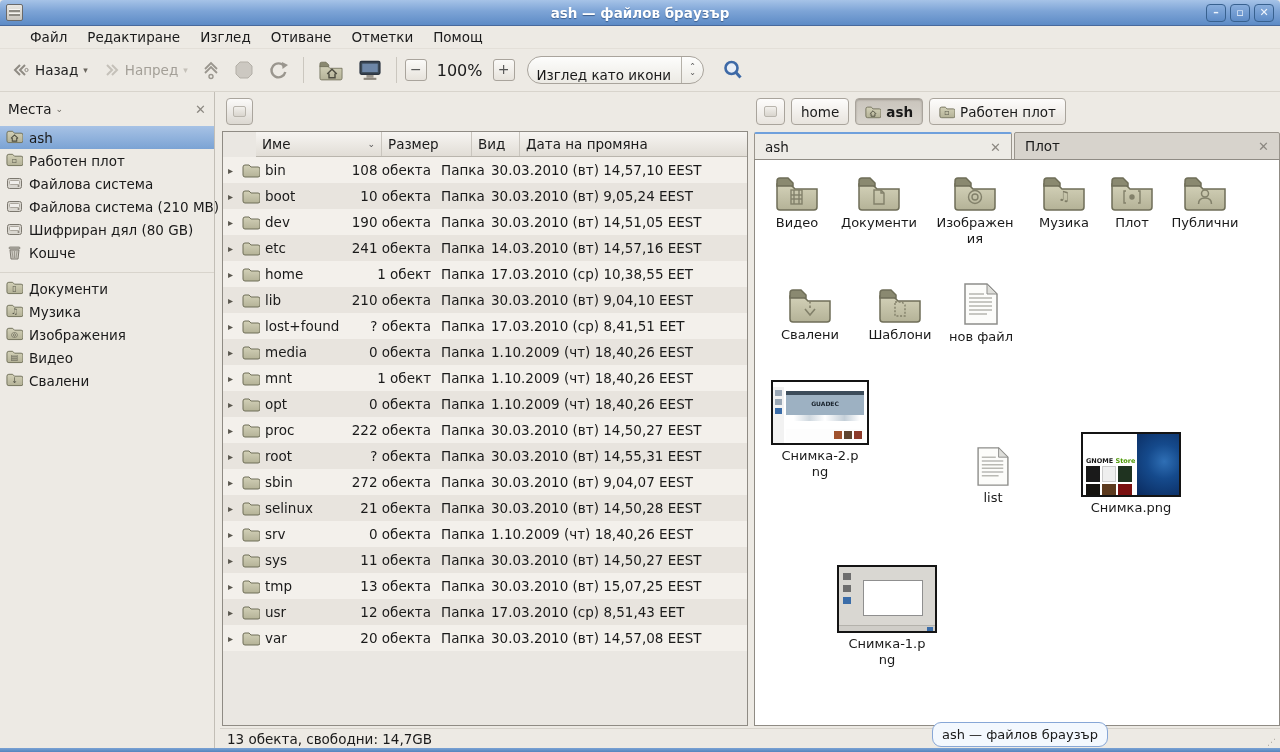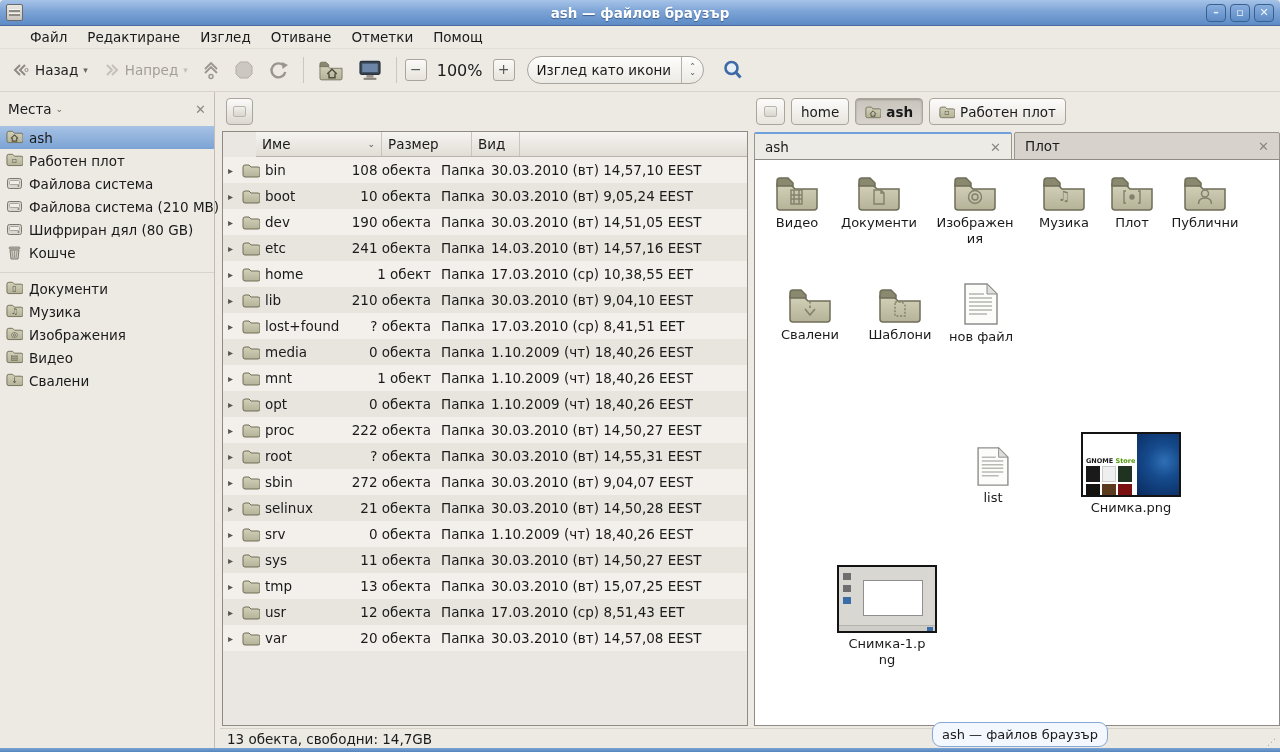--- a/index.html
+++ b/index.html
@@ -23,21 +23,21 @@
   .menubar { position:absolute; left:0; top:26px; width:1280px; height:23px; background:#edeae4; display:flex; align-items:center; padding-left:20px; border-bottom:1px solid #e3dfd8; }
   .menu-item { padding:2px 10px; }
 
   
   .toolbar { position:absolute; left:0; top:49px; width:1280px; height:43px; background:#edeae4; display:flex; align-items:center; padding-left:6px; gap:2px; border-bottom:1px solid #d8d4cc; }
   .tbtn { display:flex; align-items:center; gap:5px; padding:4px 6px; border-radius:3px; color:#222; }
   .tbtn.disabled { color:#a39f97; }
   .tool-sep { width:1px; height:26px; background:#cbc7bf; margin:0 6px; }
   .chev { font-size:9px; color:#6b675f; }
   .zoomsq { width:22px; height:22px; border:1px solid #a9a49c; border-radius:3px; background:linear-gradient(#fbfaf8,#e7e3dc); text-align:center; line-height:19px; font-size:14px; color:#555; }
-  .combo { display:flex; align-items:center; height:28px; border:1px solid #a9a49c; border-radius:14px; background:linear-gradient(#fdfdfc,#eceae4); margin-left:10px; padding-left:9px; }
+  .combo { display:flex; align-items:flex-end; height:28px; border:1px solid #a9a49c; border-radius:14px; background:linear-gradient(#fdfdfc,#eceae4); margin-left:10px; padding-left:9px; }
   .combo .cv { padding-right:10px; }
   .combo .spin { border-left:1px solid #b5b1a9; height:100%; width:22px; display:flex; flex-direction:column; align-items:center; justify-content:center; font-size:8px; color:#555; line-height:6px; }
 
   
   .sidebar { position:absolute; left:0; top:92px; width:215px; height:656px; background:#edeae4; border-right:1px solid #c2beb6; }
   .side-head { height:34px; display:flex; align-items:center; padding:0 8px; }
   .side-head .x { margin-left:auto; color:#8b8780; font-size:13px; }
   .side-item { height:23px; display:flex; align-items:center; gap:6px; padding-left:6px; white-space:nowrap; }
   .side-item.selected { background:linear-gradient(#a7c2e5,#7ba3d4); }
   .side-sep { height:9px; border-bottom:1px solid #d8d4cc; margin-bottom:4px; }
@@ -363,20 +363,23 @@
       <span class="th">
         <span>Име</span>
         <span class="sort">⌄</span>
       </span>
       <span class="th">
           <span>Размер</span>
         </span>
       <span class="th">
           <span>Вид</span>
         </span>
+      <span class="th" style="border-right:none">
+          <span>Дата на промяна</span>
+        </span>
     </div>
     <div>
   <div class="tree-row">
     <span class="cell-name">
       <span class="expander">▸</span>
       <svg width="18" height="15" viewBox="0 0 18 15">
               <use href="#folder-sm"></use>
             </svg>
       <span>bin</span>
     </span>
@@ -777,20 +780,37 @@
       </span>
       <span class="ivlabel">Шаблони</span>
     </div>
     <div class="ivitem" style="left:190px;top:122px;width:72px">
       <svg width="36" height="44" viewBox="0 0 36 44">
           <use href="#paper-lg"></use>
         </svg>
       <span class="ivlabel">нов файл</span>
     </div>
 
+    <div class="ivitem" style="left:14px;top:220px;width:102px">
+      <span class="thumb t2">
+        <span class="bar"></span><span class="side">
+            <i></i>
+            <i></i>
+            <i style="background:#3a6ca8"></i>
+          </span>
+        <span class="hero">GUADEC</span>
+        <span class="sky"></span>
+        <span class="foot">
+            <i style="background:#8c3a2a"></i>
+            <i style="background:#5e452f"></i>
+            <i style="background:#a0522d"></i>
+          </span>
+      </span>
+      <span class="ivlabel" style="max-width:78px">Снимка-2.png</span>
+    </div>
     <div class="ivitem" style="left:210px;top:286px;width:56px">
       <svg width="34" height="41" viewBox="0 0 36 44">
           <use href="#paper-lg"></use>
         </svg>
       <span class="ivlabel">list</span>
     </div>
     <div class="ivitem" style="left:324px;top:272px;width:104px">
       <span class="thumb ts">
         <span class="web">
           <span class="chrome"></span>

